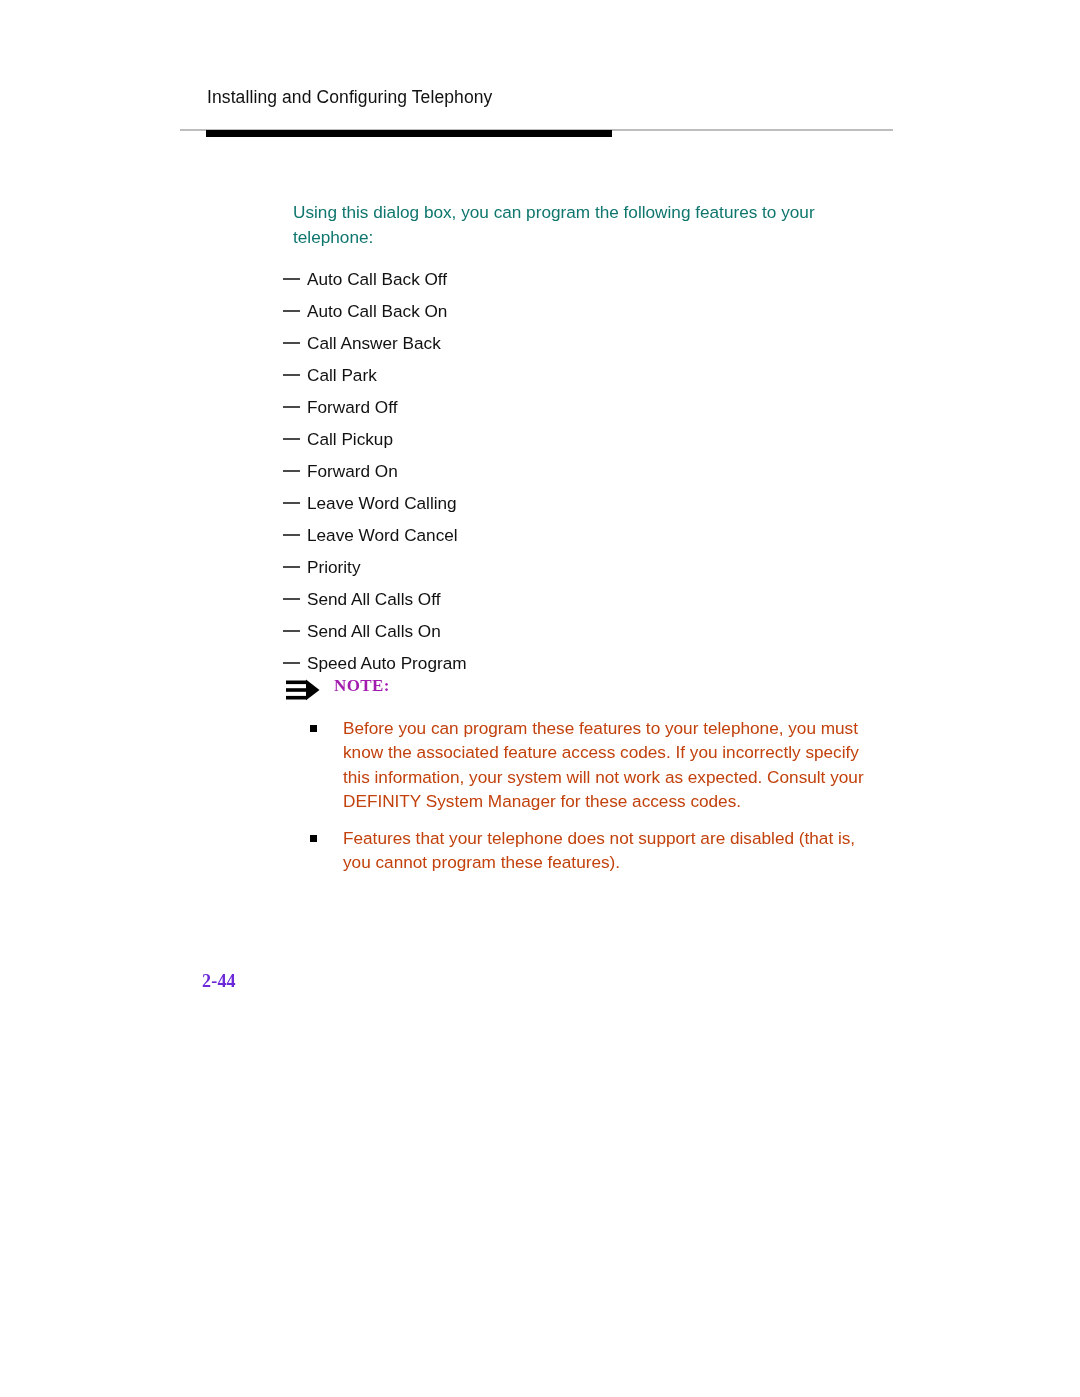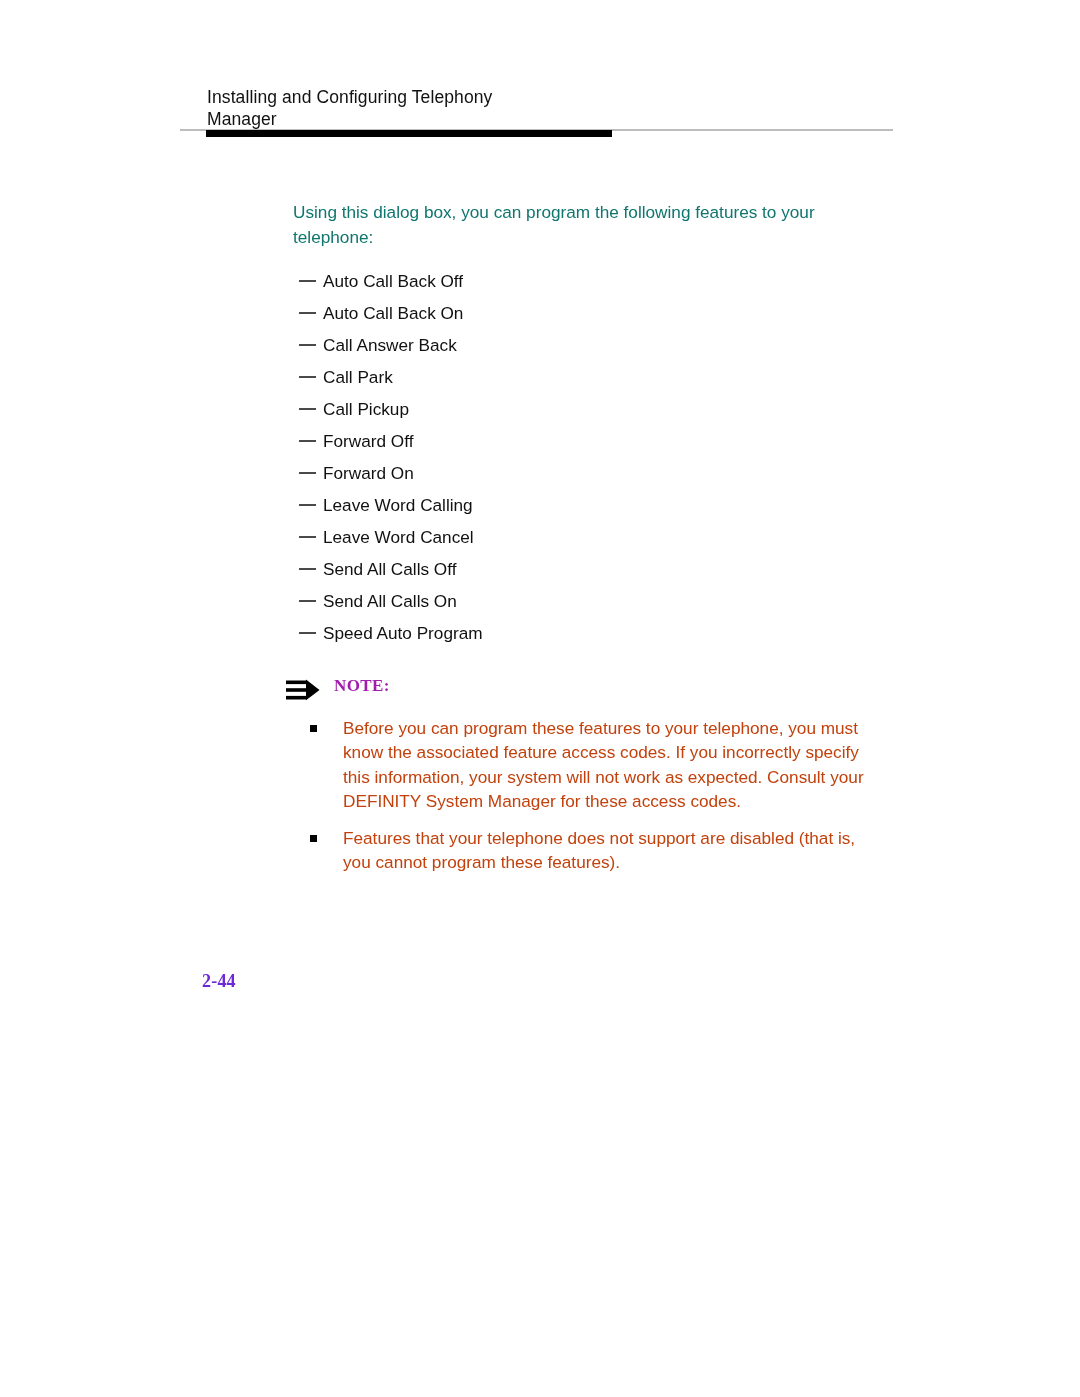--- a/index.html
+++ b/index.html
@@ -70,21 +70,21 @@
     font-size: 17.2px;
     line-height: 24.5px;
     color: #0f766e;
     margin: 0 0 14px 10px;
     width: 566px;
   }
 
   
   .dash-list {
     list-style: none;
-    margin: 16px;
+    margin: 0;
     padding: 0;
   }
   .dash-item {
     position: relative;
     font-size: 17.2px;
     line-height: 32px;
     color: #111111;
     padding-left: 24px;
     white-space: nowrap;
   }
@@ -167,21 +167,20 @@
     letter-spacing: 0.2px;
   }
 </style>
 </head>
 <body>
 
 <div class="page">
 
   <div class="header">
     <div class="header-line">Installing and Configuring Telephony</div>
-    <div class="header-line">Manager</div>
   </div>
   <div class="rule-thin"></div>
   <div class="rule-thick"></div>
 
   <div class="body-col">
     <p class="intro">Using this dialog box, you can program the following features to your telephone:</p>
 
     <ul class="dash-list">
       <li class="dash-item">
         <span class="dash"></span>
@@ -194,37 +193,41 @@
       <li class="dash-item">
         <span class="dash"></span>
         <span>Call Answer Back</span>
       </li>
       <li class="dash-item">
         <span class="dash"></span>
         <span>Call Park</span>
       </li>
       <li class="dash-item">
         <span class="dash"></span>
+        <span>Forward Off</span>
+      </li>
+      <li class="dash-item">
+        <span class="dash"></span>
         <span>Call Pickup</span>
       </li>
       <li class="dash-item">
         <span class="dash"></span>
-        <span>Forward Off</span>
-      </li>
-      <li class="dash-item">
-        <span class="dash"></span>
         <span>Forward On</span>
       </li>
       <li class="dash-item">
         <span class="dash"></span>
         <span>Leave Word Calling</span>
       </li>
       <li class="dash-item">
         <span class="dash"></span>
         <span>Leave Word Cancel</span>
+      </li>
+      <li class="dash-item">
+        <span class="dash"></span>
+        <span>Priority</span>
       </li>
       <li class="dash-item">
         <span class="dash"></span>
         <span>Send All Calls Off</span>
       </li>
       <li class="dash-item">
         <span class="dash"></span>
         <span>Send All Calls On</span>
       </li>
       <li class="dash-item">

